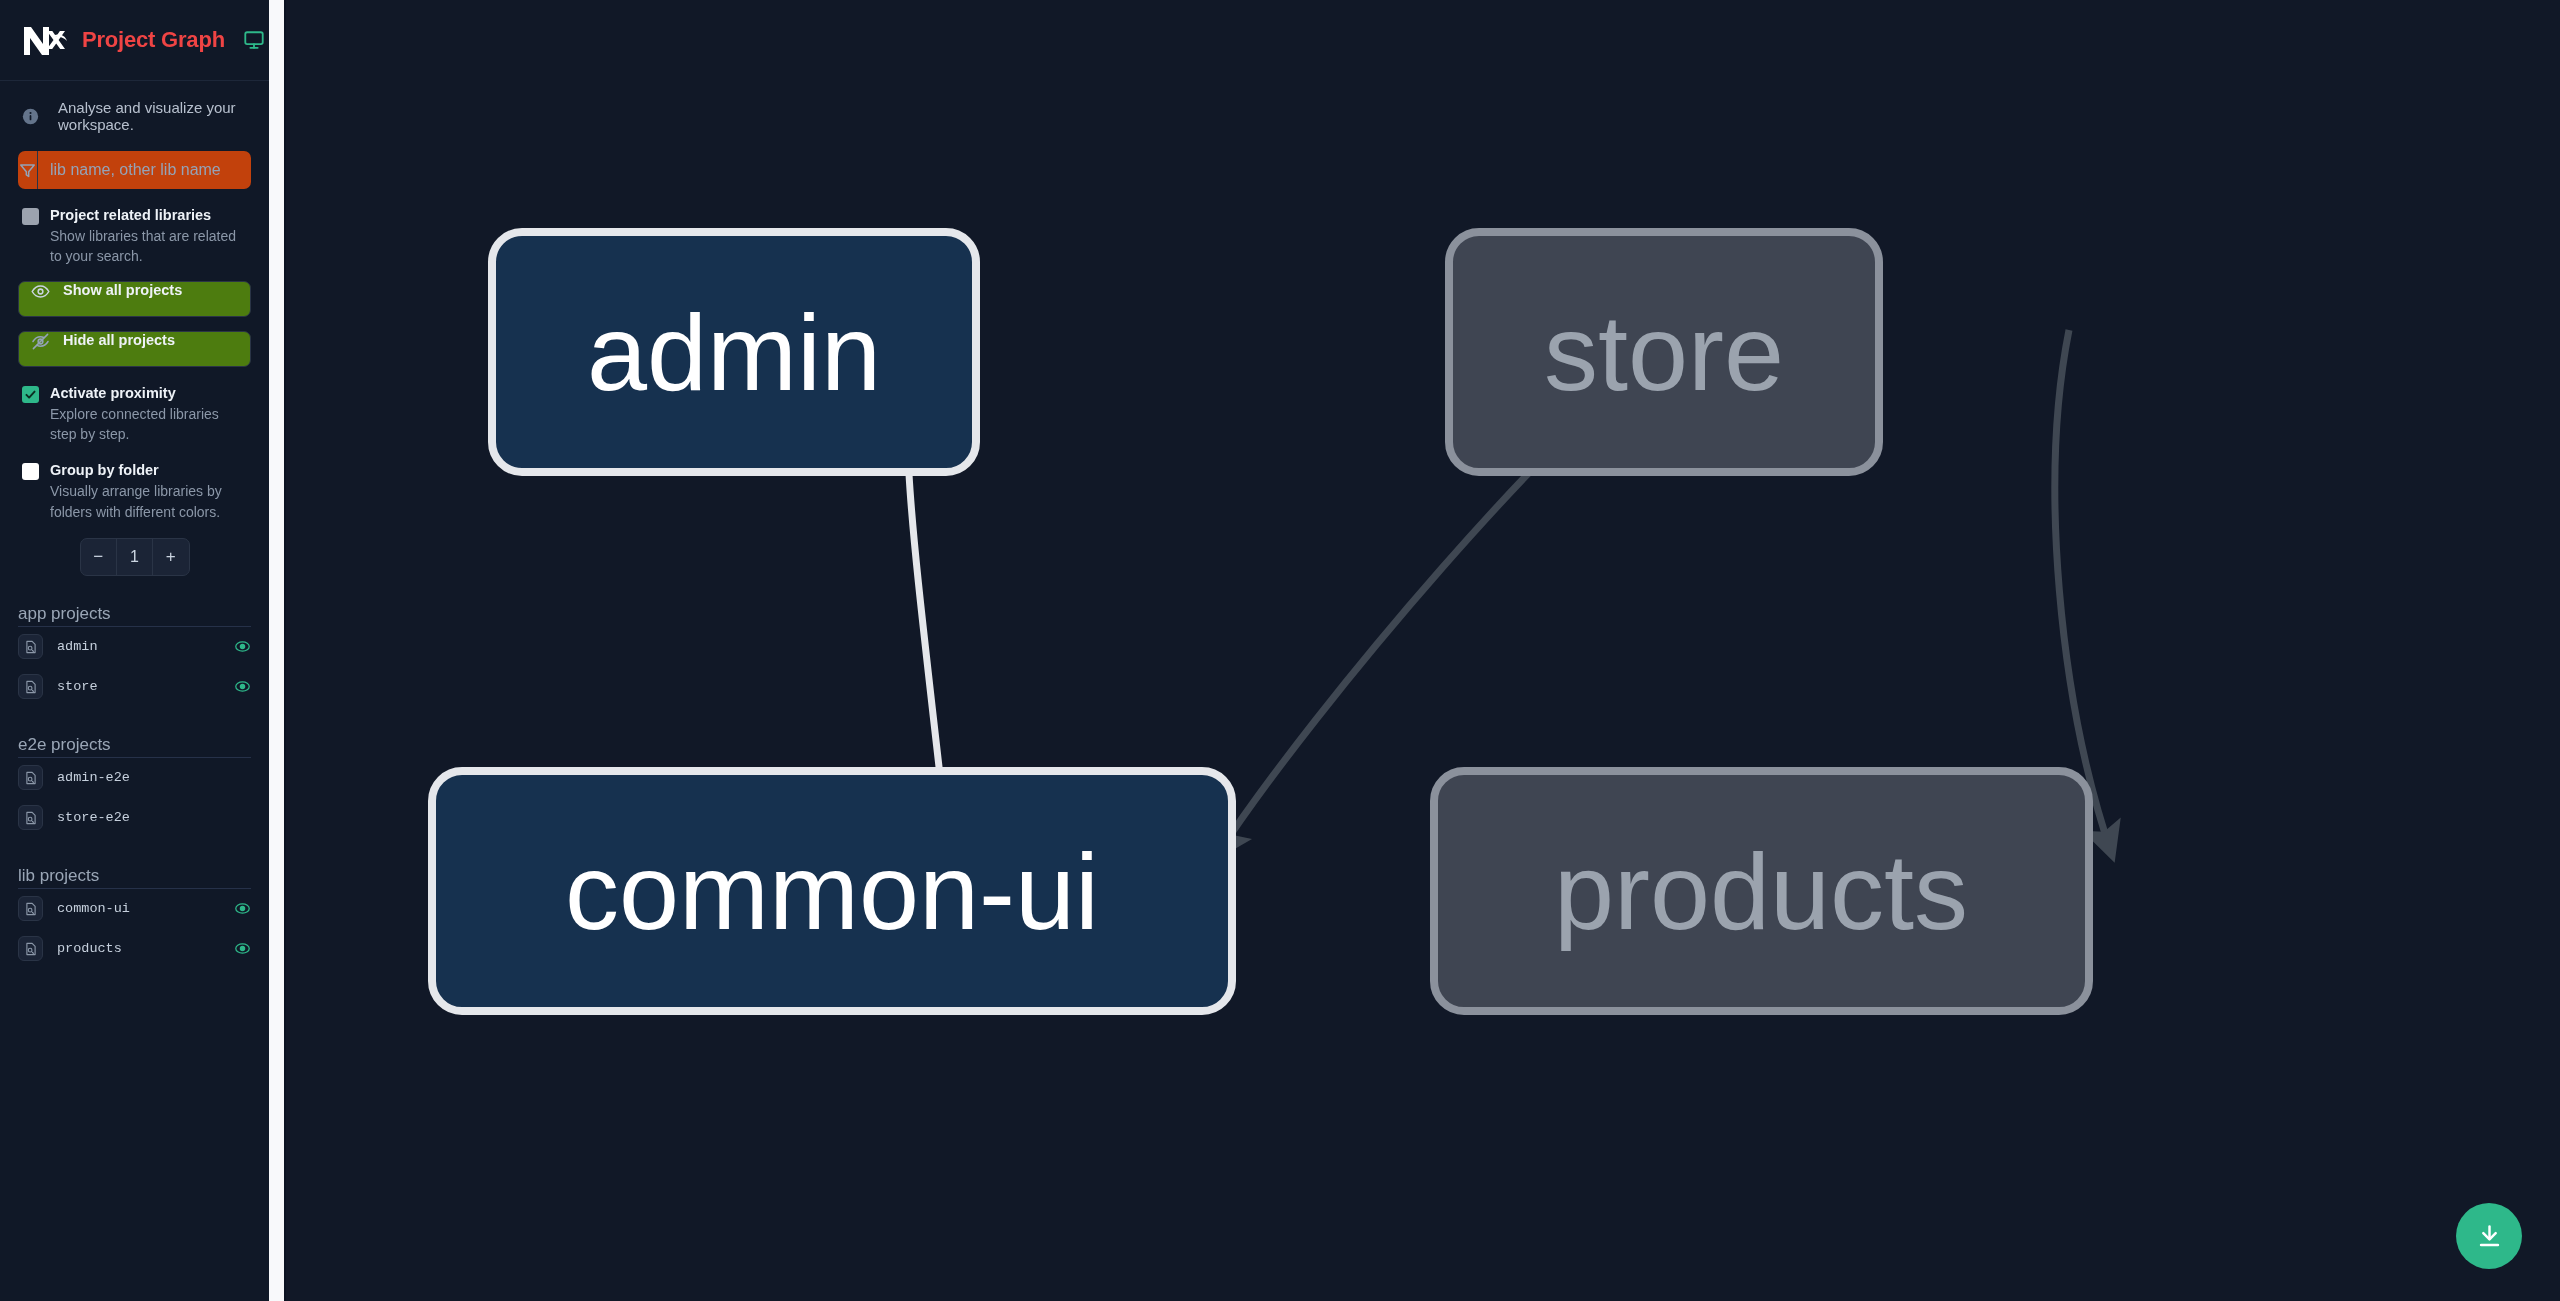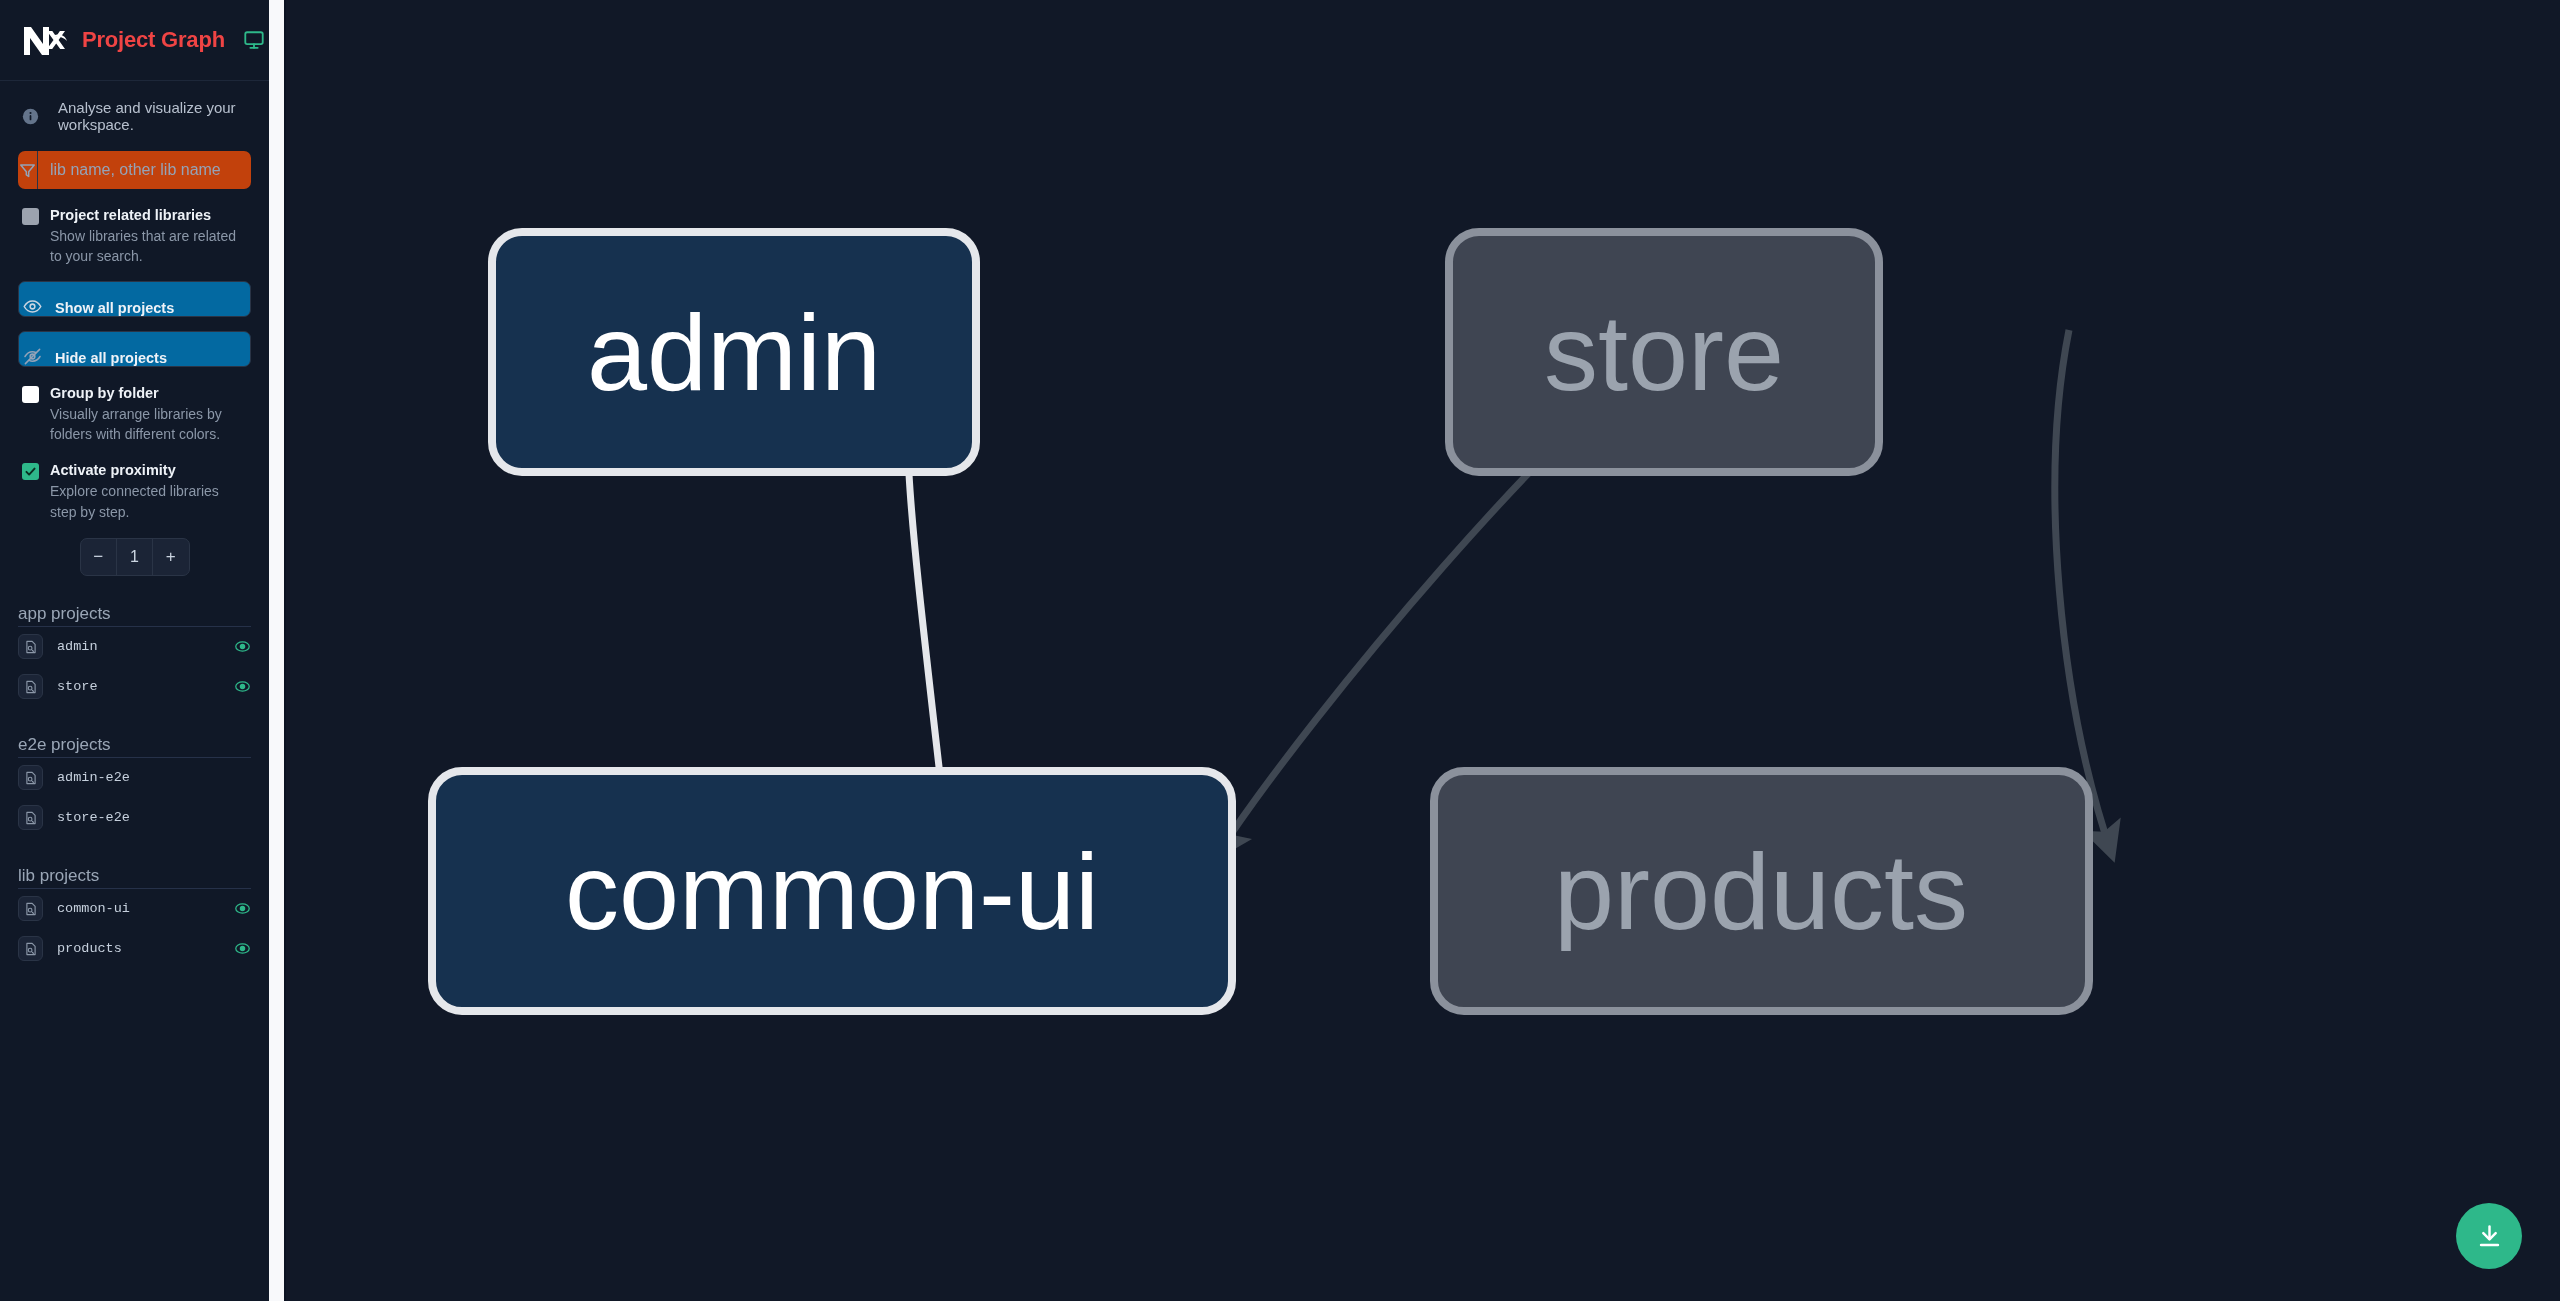--- a/index.html
+++ b/index.html
@@ -76,25 +76,25 @@
   .cbox.white { background: #ffffff; }
   .cbox.green { background: #2eb88a; }
   .cbox svg { width: 13px; height: 13px; display:block; }
   .check-text { flex: 1; }
   .check-label { color: #eef2f7; font-size: 14.5px; font-weight: bold; line-height: 1.45; }
   .check-desc  { color: #8b97a8; font-size: 14px; line-height: 1.45; }
 
   .pill-btn {
     margin: 14px 18px 0 18px;
     height: 36px;
-    background: #0369a1;
+    background: #4d7c0f;
     border: 1px solid #2a3446;
     border-radius: 7px;
-    display: flex; align-items: flex-end;
-    gap: 13px; padding-left: 4px;
+    display: flex; align-items: flex-start;
+    gap: 13px; padding-left: 12px;
     cursor: pointer;
   }
   .pill-btn svg { width: 19px; height: 19px; display:block; flex:0 0 19px; }
   .pill-btn span { color: #eef2f7; font-size: 14.5px; font-weight: bold; }
 
   .stepper {
     margin: 16px auto 0 auto;
     width: 110px; height: 38px;
     display: flex;
     border: 1px solid #2a3446;
@@ -247,36 +247,36 @@
           <path d="M2.5 12 S6 6 12 6 c1.5 0 2.9 .4 4.1 1"></path>
           <path d="M21.5 12 S18 18 12 18 c-1.6 0 -3 -.4 -4.3 -1.1"></path>
           <circle cx="12" cy="12" r="3"></circle>
           <line x1="3" y1="21" x2="21" y2="3"></line>
         </svg>
       </span>
       <span>Hide all projects</span>
     </div>
 
     <div class="check-row">
+      <span class="cbox green">
+        <svg viewBox="0 0 16 16" fill="none" stroke="#0b2f22" stroke-width="2.4" stroke-linecap="round" stroke-linejoin="round">
+          <polyline points="3,8.5 6.3,11.8 13,4.5"></polyline>
+        </svg>
+      </span>
+      <span class="check-text">
+        <span class="check-label" style="display:block">Activate proximity</span>
+        <span class="check-desc" style="display:block">Explore connected libraries step by step.</span>
+      </span>
+    </div>
+
+    <div class="check-row">
       <span class="cbox white"></span>
       <span class="check-text">
         <span class="check-label" style="display:block">Group by folder</span>
         <span class="check-desc" style="display:block">Visually arrange libraries by folders with different colors.</span>
-      </span>
-    </div>
-
-    <div class="check-row">
-      <span class="cbox green">
-        <svg viewBox="0 0 16 16" fill="none" stroke="#0b2f22" stroke-width="2.4" stroke-linecap="round" stroke-linejoin="round">
-          <polyline points="3,8.5 6.3,11.8 13,4.5"></polyline>
-        </svg>
-      </span>
-      <span class="check-text">
-        <span class="check-label" style="display:block">Activate proximity</span>
-        <span class="check-desc" style="display:block">Explore connected libraries step by step.</span>
       </span>
     </div>
 
     <div class="stepper">
       <div>−</div>
       <div class="mid">1</div>
       <div>+</div>
     </div>
 
     <div class="sb-section">

